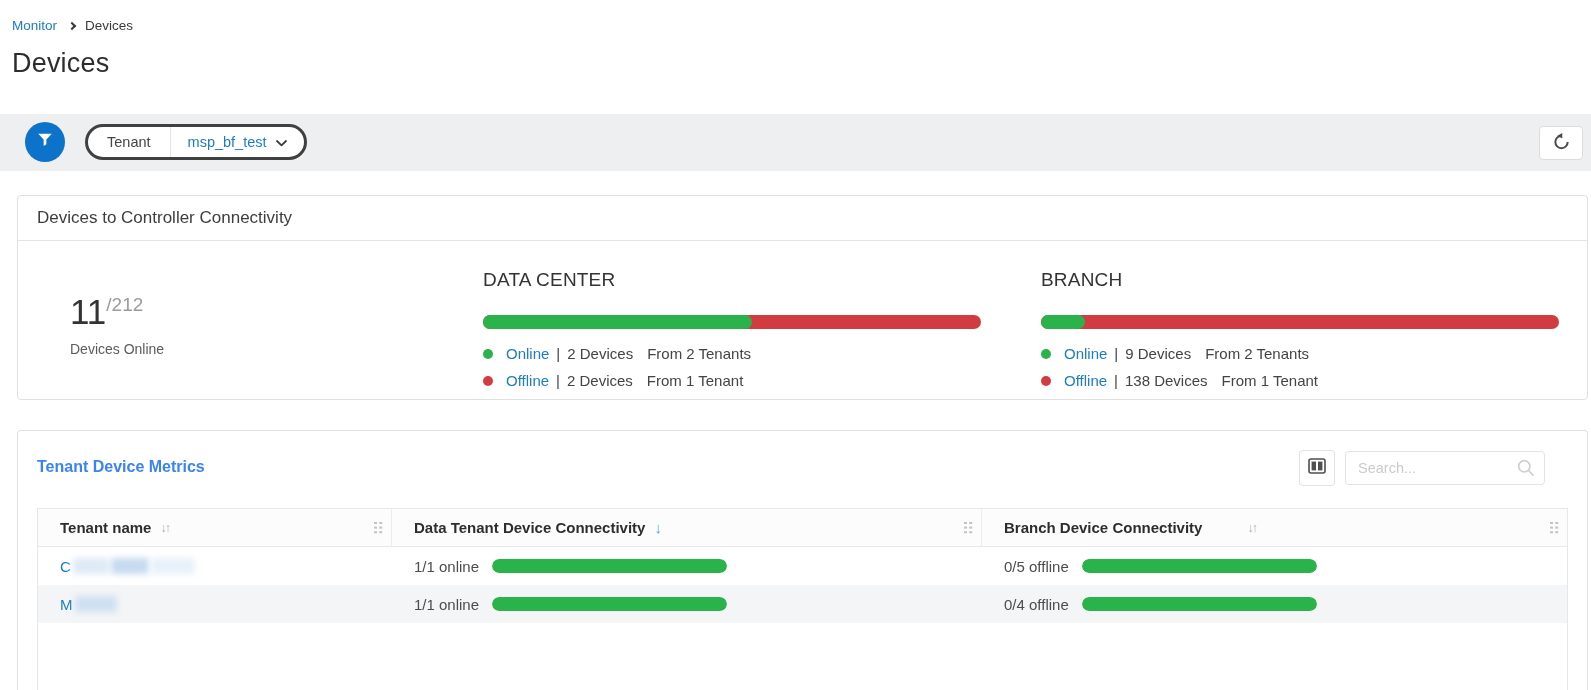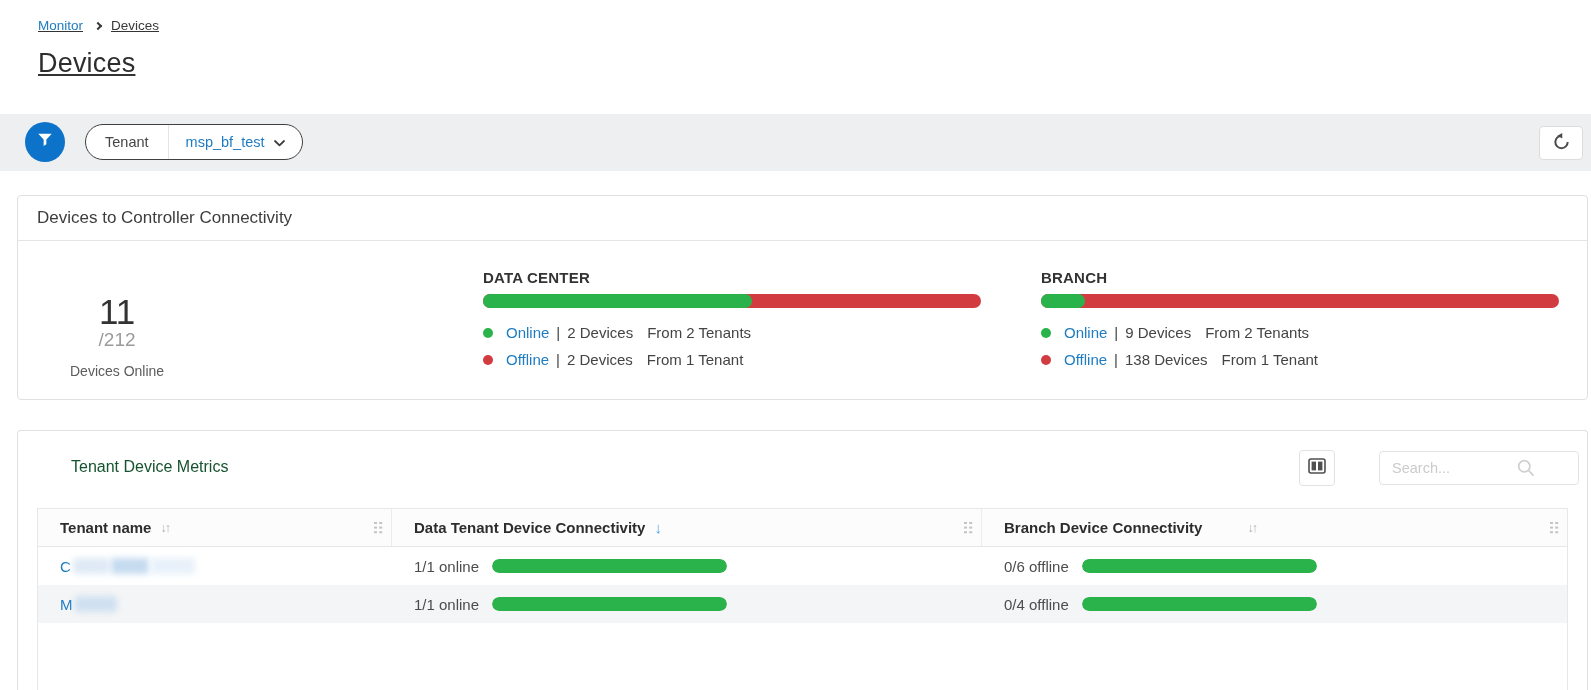--- a/index.html
+++ b/index.html
@@ -3,82 +3,82 @@
 <meta charset="utf-8">
 <style>
   * { box-sizing: border-box; margin: 0; padding: 0; }
   html,body { width:1591px; height:690px; }
   body {
     font-family: "Liberation Sans", sans-serif;
     background:#fff; color:#333; overflow:hidden; position:relative;
   }
 
   
-  .top-area { padding:18px 0 0 38px;text-decoration:underline; }
+  .top-area { padding:18px 0 0 12px; }
   .breadcrumb { display:flex; align-items:center; font-size:13.5px; }
   .crumb-link { color:#1d7cc2; cursor:pointer; }
   .crumb-sep { width:6px; height:6px; border-right:2px solid #3a3a3a; border-top:2px solid #3a3a3a;
                transform:rotate(45deg); margin:0 10px 0 12px; display:inline-block; }
   .crumb-current { color:#3a3a3a; }
   .page-title { margin-top:15px; font-size:27px; font-weight:400; color:#2d2d2d; letter-spacing:.2px; }
 
   
   .filter-bar { position:absolute; top:114px; left:0; width:100%; height:57px; background:#edeff1; }
   .filter-btn { position:absolute; left:25px; top:8px; width:40px; height:40px; border-radius:50%;
                 background:#0d72c9; display:flex; align-items:center; justify-content:center; cursor:pointer; }
   .filter-pill { position:absolute; left:85px; top:10px; height:36px; background:#fff;
-                 border:1px solid #404040; border-radius:18px; display:flex; align-items:stretch; }
+                 border:3px solid #404040; border-radius:18px; display:flex; align-items:stretch; }
   .pill-label { display:flex; align-items:center; padding:0 19px; font-size:14.5px; color:#454545;
                 border-right:1px solid #e4e4e4; }
   .pill-value { display:flex; align-items:center; gap:9px; padding:0 17px; font-size:14.5px;
                 color:#1d7cc2; cursor:pointer; }
   .reset-btn { position:absolute; right:8px; top:12px; width:44px; height:34px; background:#fff;
                border:1px solid #dcdcdc; border-radius:4px; display:flex; align-items:center;
                justify-content:center; cursor:pointer; }
 
   
   .card { position:absolute; left:17px; width:1571px; background:#fff;
           border:1px solid #e0e0e0; border-radius:4px; }
   .card-connectivity { top:195px; height:205px; }
   .card-metrics { top:430px; height:260px; border-bottom:none; border-radius:4px 4px 0 0; }
 
   .card-header { height:45px; display:flex; align-items:center; padding-left:19px;
                  font-size:17px; color:#3d3d3d; border-bottom:1px solid #e5e5e5; }
 
   
   .summary { position:absolute; left:52px; top:98px; }
-  .summary-line { display:flex; align-items:center;flex-direction:column; }
+  .summary-line { display:flex; align-items:flex-start; }
   .summary-big { font-size:35px; font-weight:500; color:#333; line-height:1; }
   .summary-total { font-size:19px; color:#9b9b9b; }
   .summary-caption { margin-top:12px; font-size:14px; color:#5c5c5c; }
 
   
   .conn-section { position:absolute; top:73px; }
   .conn-section.dc { left:465px; width:498px; }
   .conn-section.branch { left:1023px; width:518px; }
-  .section-label { font-size:15px; font-weight:700; color:#333; letter-spacing:.2px; margin-bottom:8px; }
+  .section-label { font-size:19px; font-weight:400; color:#333; letter-spacing:.2px; margin-bottom:24px; }
   .stack-bar { height:14px; border-radius:7px; background:#d23c41; position:relative; margin-bottom:11px; }
   .stack-bar .fill { position:absolute; left:0; top:0; height:14px; border-radius:7px; background:#2ab34a; }
   .legend-row { display:flex; align-items:center; height:27px; font-size:15px; color:#444; }
   .legend-dot { width:10px; height:10px; border-radius:50%; margin-right:13px; flex:none; }
   .dot-green { background:#2ab34a; }
   .dot-red { background:#d23c41; }
   .legend-status { color:#1d7cc2; cursor:pointer; }
   .legend-sep { margin:0 7px; color:#444; }
   .legend-from { margin-left:14px; }
 
   
-  .metrics-title { position:absolute; left:19px; top:27px; font-size:16px; font-weight:400; color:#14532d;margin-left:34px; }
+  .metrics-title { position:absolute; left:19px; top:27px; font-size:16px; font-weight:700; color:#3b82f6; }
   .columns-btn { position:absolute; right:252px; top:19px; width:36px; height:36px; background:#fff;
                  border:1px solid #e2e2e2; border-radius:4px; display:flex; align-items:center;
                  justify-content:center; cursor:pointer; }
   .search-box { position:absolute; right:42px; top:20px; width:200px; height:34px; }
   .search-box input { width:100%; height:100%; border:1px solid #e3e3e3; border-radius:4px;
                       padding:0 34px 0 12px; font-size:14.5px; color:#555; outline:none;
-                      font-family:"Liberation Sans",sans-serif;margin-left:34px; }
+                      font-family:"Liberation Sans",sans-serif; }
   .search-box input::placeholder { color:#cbcbcb; }
   .search-box .mag { position:absolute; right:9px; top:7px; }
 
   
   .table-wrap { position:absolute; top:77px; left:19px; right:19px; bottom:0;
                 border:1px solid #e7e7e7; border-bottom:none; }
   .thead { display:flex; height:38px; background:#fcfcfc; border-bottom:1px solid #e7e7e7; }
   .th { display:flex; align-items:center; padding:0 8px 0 22px; font-size:15px; font-weight:700;
         color:#2d2d2d; border-right:1px solid #ececec; cursor:pointer; }
   .th:last-child { border-right:none;gap:36px; }
@@ -243,21 +243,21 @@
         <span class="redact" style="width:38px;background:#c6dbf0;"></span>
         <span class="redact" style="width:44px;background:#e8f1fa;"></span>
       </div>
       <div class="td col-2">
         <span>1/1 online</span>
         <span class="cell-bar">
           <span class="fill" style="width: 100%;"></span>
         </span>
       </div>
       <div class="td col-3">
-        <span>0/6 offline</span>
+        <span>0/5 offline</span>
         <span class="cell-bar">
           <span class="fill" style="width: 100%;"></span>
         </span>
       </div>
     </div>
 
     <div class="tr striped">
       <div class="td col-1">
         <span class="tenant-link">M</span>
         <span class="redact" style="width:42px;background:#cfe0f2;"></span>

